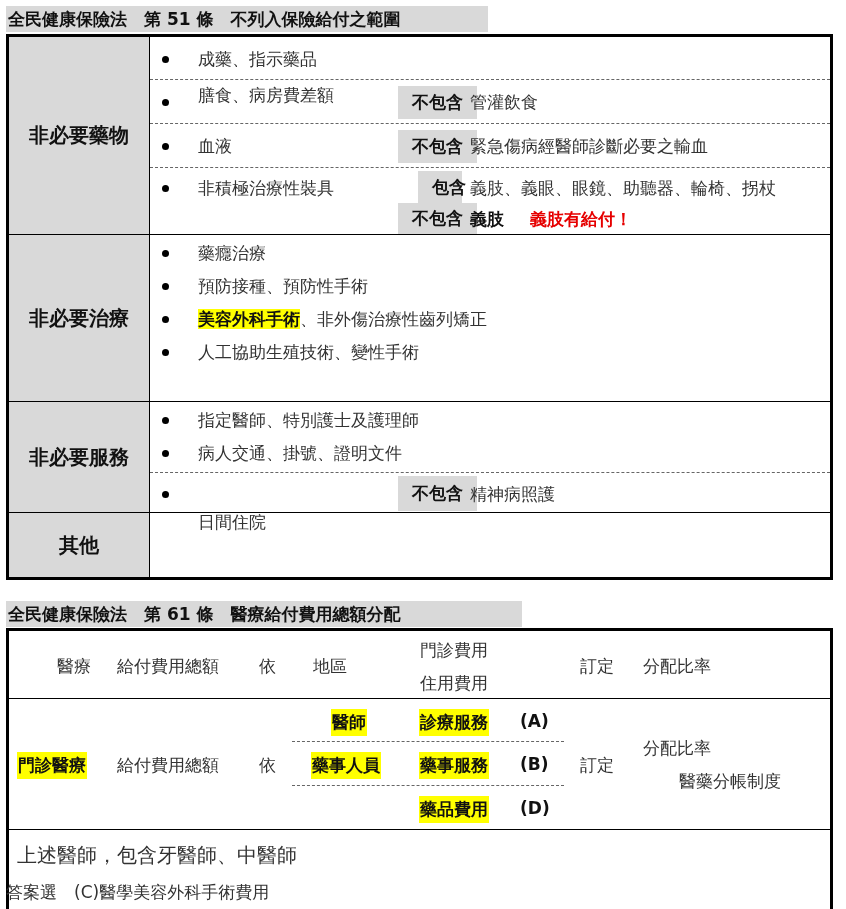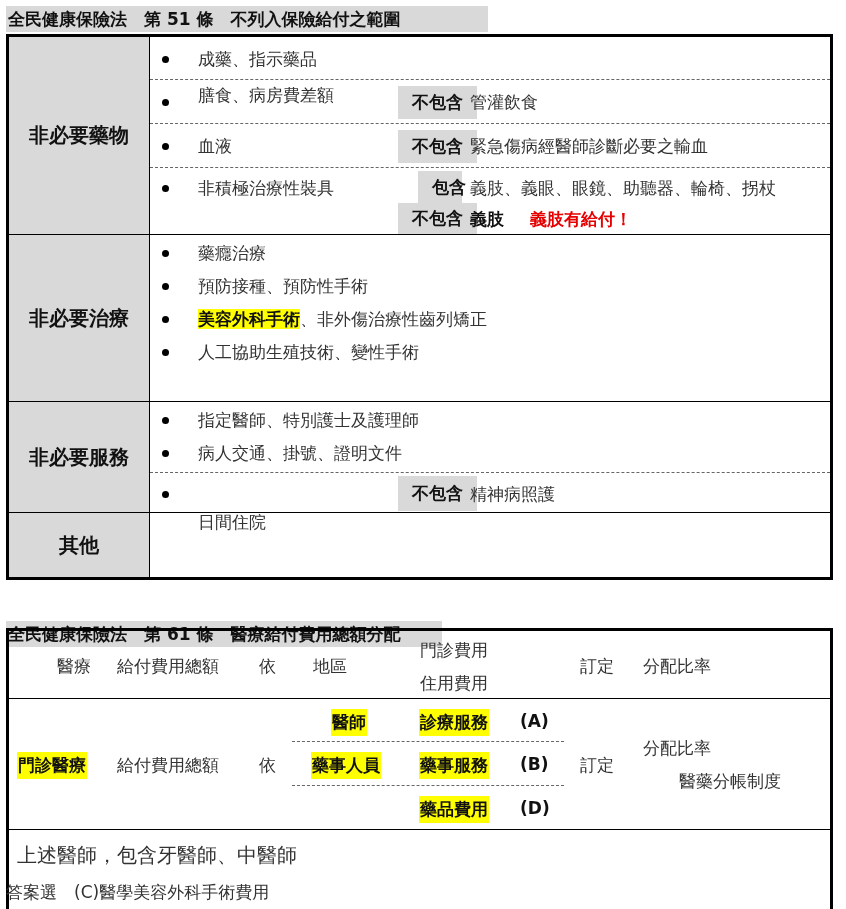--- a/index.html
+++ b/index.html
@@ -5,21 +5,21 @@
   * { box-sizing: border-box; margin: 0; padding: 0; }
   html, body { width: 846px; height: 909px; background: #ffffff; overflow: hidden; }
   body { font-family: "DejaVu Sans", "Liberation Sans", sans-serif; color: #222; position: relative; }
 
   .title-bar {
     position: absolute; left: 6px; height: 26px;
     background: #d9d9d9; font-weight: bold; font-size: 17px; color: #111;
     line-height: 26px; padding: 0 2px; white-space: pre;
   }
   #t1 { top: 6px; width: 482px; }
-  #t2 { top: 601px; width: 436px; margin-top: 20px; }
+  #t2 { top: 601px; width: 516px; }
 
   
   .tbl1 {
     position: absolute; left: 6px; top: 34px; width: 827px; height: 546px;
     border: 3px solid #000; border-right-width: 3px;
   }
   .sec { position: absolute; left: 0; right: 0; border-top: 1.5px solid #000; }
   .sec.first { border-top: none; }
   .sec .label {
     position: absolute; left: 0; top: 0; bottom: 0; width: 141px;

